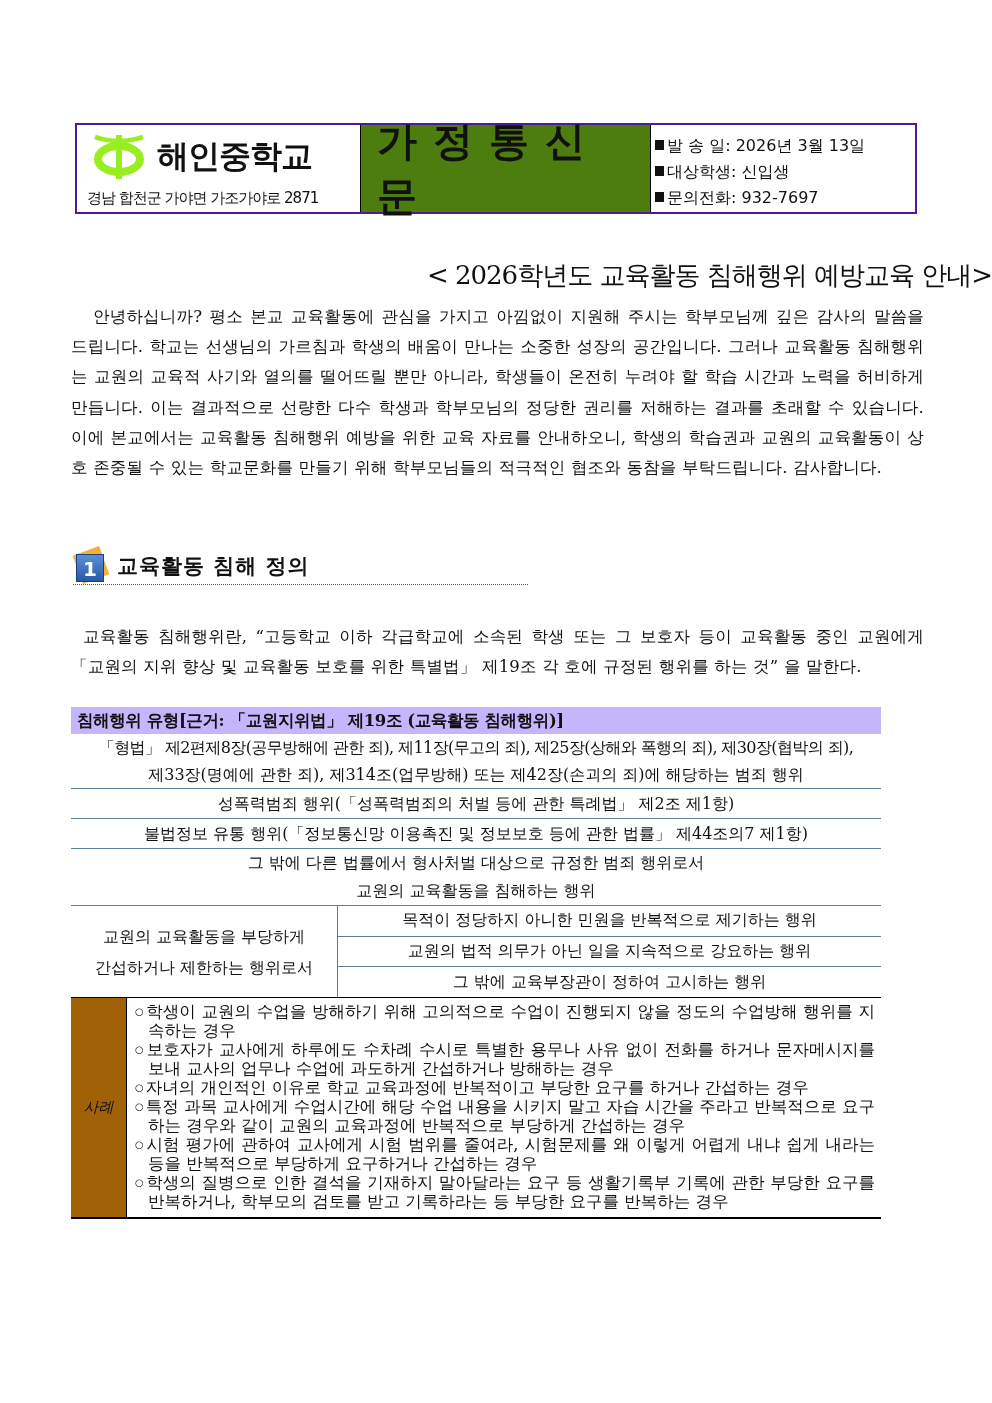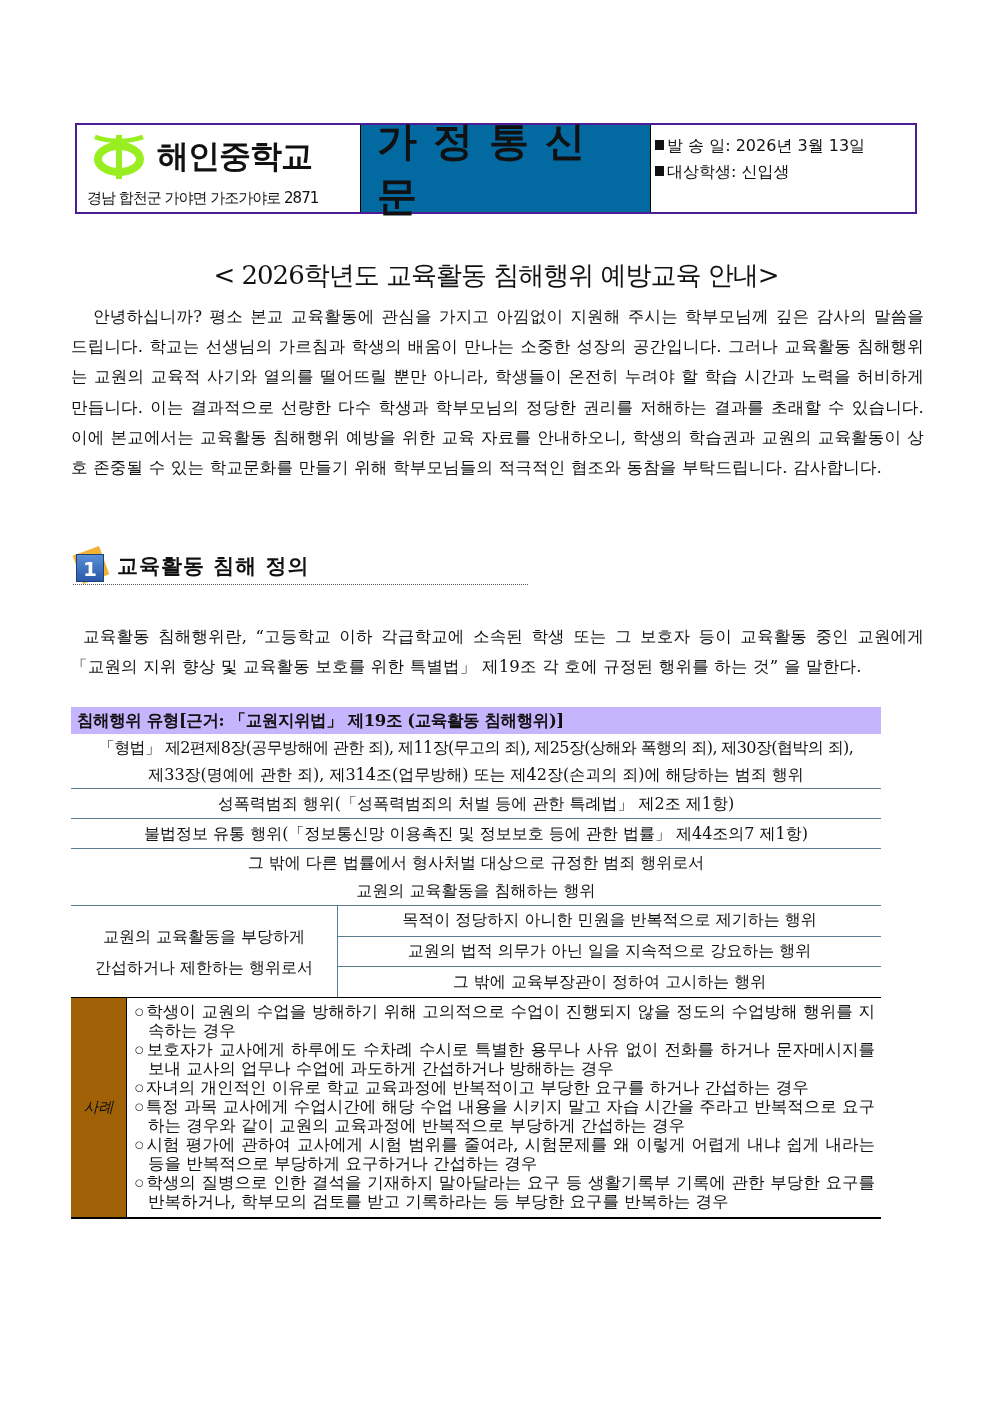--- a/index.html
+++ b/index.html
@@ -4,28 +4,28 @@
 <style>
   html, body { margin: 0; padding: 0; background: #ffffff; }
   body { width: 992px; height: 1403px; position: relative; font-family: "DejaVu Serif", "Liberation Serif", serif; color: #111; overflow: hidden; }
 
   
   .header { position: absolute; left: 75px; top: 123px; width: 842px; height: 91px; border: 2px solid #4c1d95; display: flex; box-sizing: border-box; }
   .hdr-left { width: 283px; border-right: 1px solid #000; position: relative; }
   .logo { position: absolute; left: 14px; top: 6px; width: 56px; height: 50px; }
   .school-name { position: absolute; left: 80px; top: 10px; font-family: "DejaVu Sans", sans-serif; font-weight: bold; font-size: 32px; letter-spacing: -1px; color: #111; }
   .school-addr { position: absolute; left: 10px; top: 64px; font-family: "DejaVu Sans", sans-serif; font-size: 15px; letter-spacing: -1px; color: #111; }
-  .hdr-mid { width: 289px; background: #0369a1; border-right: 1px solid #000; display: flex; align-items: center; justify-content: center; }
+  .hdr-mid { width: 289px; background: #4d7c0f; border-right: 1px solid #000; display: flex; align-items: center; justify-content: center; }
   .hdr-title { font-family: "DejaVu Sans", sans-serif; font-weight: bold; font-size: 40px; letter-spacing: 16px; margin-left: 16px; color: #111; }
   .hdr-right { flex: 1; padding: 8px 0 0 4px; font-family: "DejaVu Sans", sans-serif; font-size: 16px; line-height: 26px; }
   .hdr-right .row { white-space: nowrap; }
   .sq { display: inline-block; width: 9px; height: 10px; background: #111; margin-right: 3px; vertical-align: 1px; }
 
   
-  .doc-title { position: absolute; left: 0; width: 992px; top: 258px; text-align: center; font-size: 26px; letter-spacing: -1px; }
+  .doc-title { position: absolute; left: 0; width: 992px; top: 258px; text-align: right; font-size: 26px; letter-spacing: -1px; }
 
   
   .para { position: absolute; left: 71px; width: 853px; font-size: 16.5px; line-height: 30.2px; text-align: justify; text-align-last: left; letter-spacing: 0.2px; }
   .intro { top: 302px; }
   .intro .first { text-indent: 22px; }
 
   
   .sec-head { position: absolute; left: 73px; top: 548px; width: 455px; height: 36px; border-bottom: 1px dotted #555; }
   .badge-back { position: absolute; left: 4px; top: 2px; width: 28px; height: 30px; background: #f2b233; transform: rotate(-20deg); }
   .badge { position: absolute; left: 3px; top: 6px; width: 28px; height: 28px; background: linear-gradient(#5a8fd8, #2a5aa8); border: 1px solid #1d3f7a; color: #fff; font-family: "DejaVu Sans", sans-serif; font-weight: bold; font-size: 20px; line-height: 28px; text-align: center; box-sizing: border-box; }
@@ -64,20 +64,21 @@
     </svg>
     <div class="school-name">해인중학교</div>
     <div class="school-addr">경남 합천군 가야면 가조가야로 2871</div>
   </div>
   <div class="hdr-mid">
     <div class="hdr-title">가정통신문</div>
   </div>
   <div class="hdr-right">
     <div class="row"><span class="sq"></span><span>발 송 일:</span> <span>2026년 3월 13일</span></div>
     <div class="row"><span class="sq"></span><span>대상학생:</span> <span>신입생</span></div>
+    <div class="row"><span class="sq"></span><span>문의전화:</span> <span>932-7697</span></div>
   </div>
 </div>
 
 <div class="doc-title">&lt; 2026학년도 교육활동 침해행위 예방교육 안내&gt;</div>
 
 <div class="para intro">
   <div class="first">안녕하십니까? 평소 본교 교육활동에 관심을 가지고 아낌없이 지원해 주시는 학부모님께 깊은 감사의 말씀을 드립니다. 학교는 선생님의 가르침과 학생의 배움이 만나는 소중한 성장의 공간입니다. 그러나 교육활동 침해행위는 교원의 교육적 사기와 열의를 떨어뜨릴 뿐만 아니라, 학생들이 온전히 누려야 할 학습 시간과 노력을 허비하게 만듭니다. 이는 결과적으로 선량한 다수 학생과 학부모님의 정당한 권리를 저해하는 결과를 초래할 수 있습니다. 이에 본교에서는 교육활동 침해행위 예방을 위한 교육 자료를 안내하오니, 학생의 학습권과 교원의 교육활동이 상호 존중될 수 있는 학교문화를 만들기 위해 학부모님들의 적극적인 협조와 동참을 부탁드립니다. 감사합니다.</div>
 </div>
 
 <div class="sec-head">

